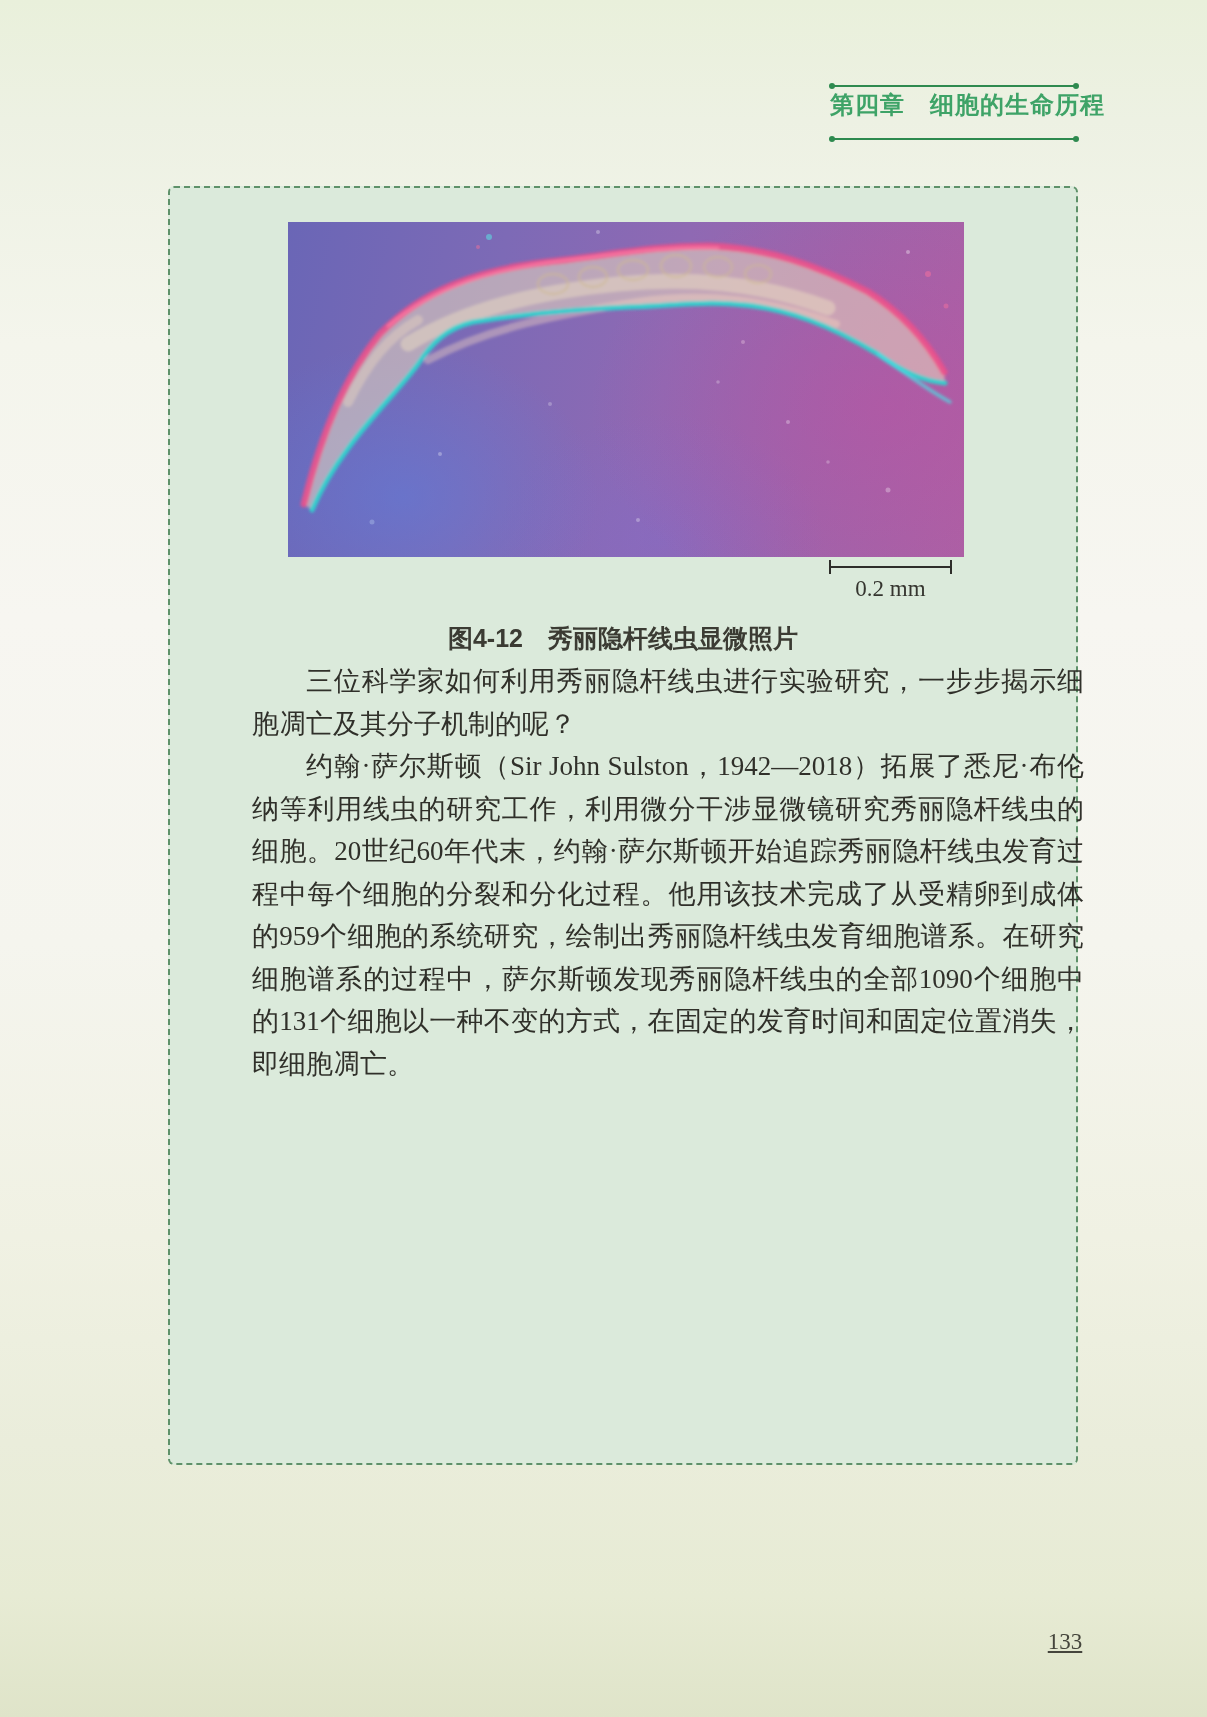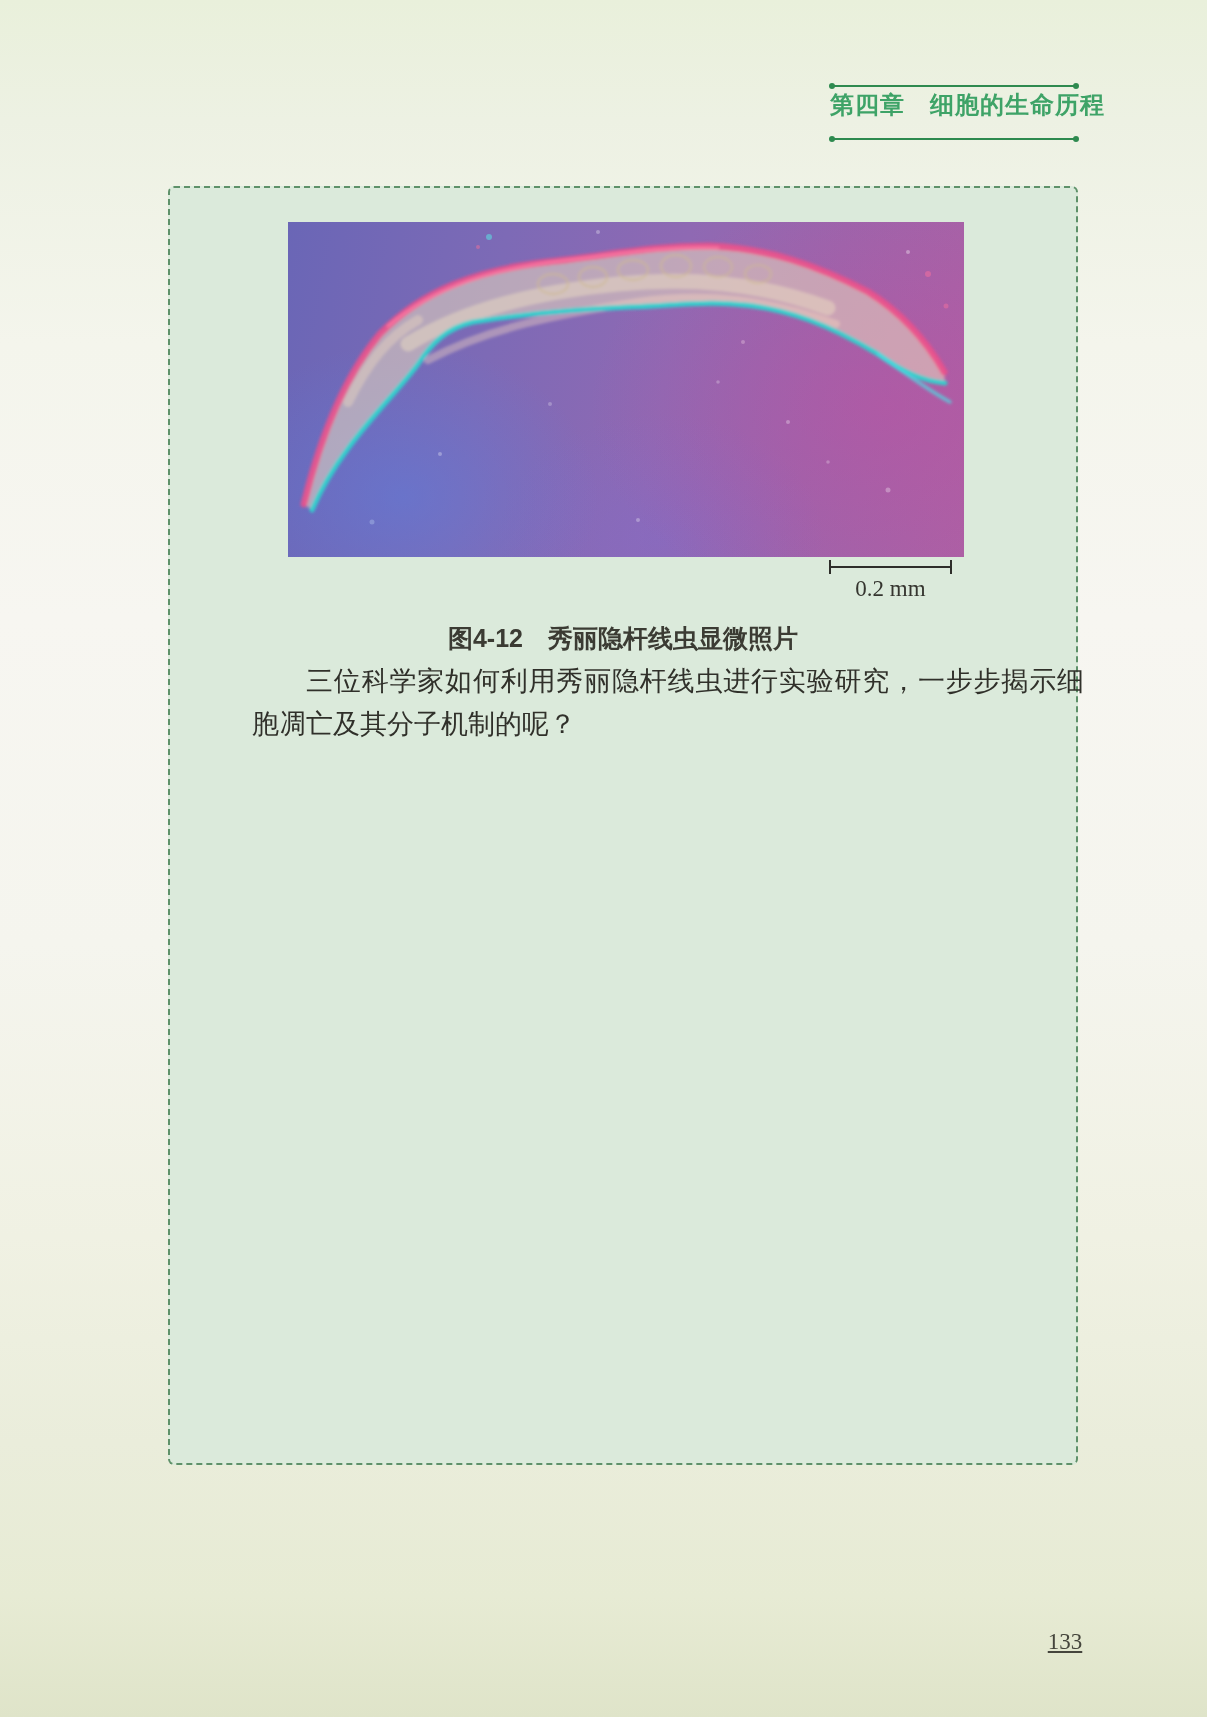--- a/index.html
+++ b/index.html
@@ -168,19 +168,20 @@
 
     <div class="scale-bar">
       <div class="scale-line"></div>
       <div class="scale-label">0.2 mm</div>
     </div>
 
     <div class="figure-caption">图4-12　秀丽隐杆线虫显微照片</div>
 
     <div class="body-text">
       <p>三位科学家如何利用秀丽隐杆线虫进行实验研究，一步步揭示细胞凋亡及其分子机制的呢？</p>
+      <p>约翰·萨尔斯顿（Sir John Sulston，1942—2018）拓展了悉尼·布伦纳等利用线虫的研究工作，利用微分干涉显微镜研究秀丽隐杆线虫的细胞。20世纪60年代末，约翰·萨尔斯顿开始追踪秀丽隐杆线虫发育过程中每个细胞的分裂和分化过程。他用该技术完成了从受精卵到成体的959个细胞的系统研究，绘制出秀丽隐杆线虫发育细胞谱系。在研究细胞谱系的过程中，萨尔斯顿发现秀丽隐杆线虫的全部1090个细胞中的131个细胞以一种不变的方式，在固定的发育时间和固定位置消失，即细胞凋亡。</p>
     </div>
 
   </div>
 
   <div class="page-number">133</div>
 
 </div>
 
 </body></html>

